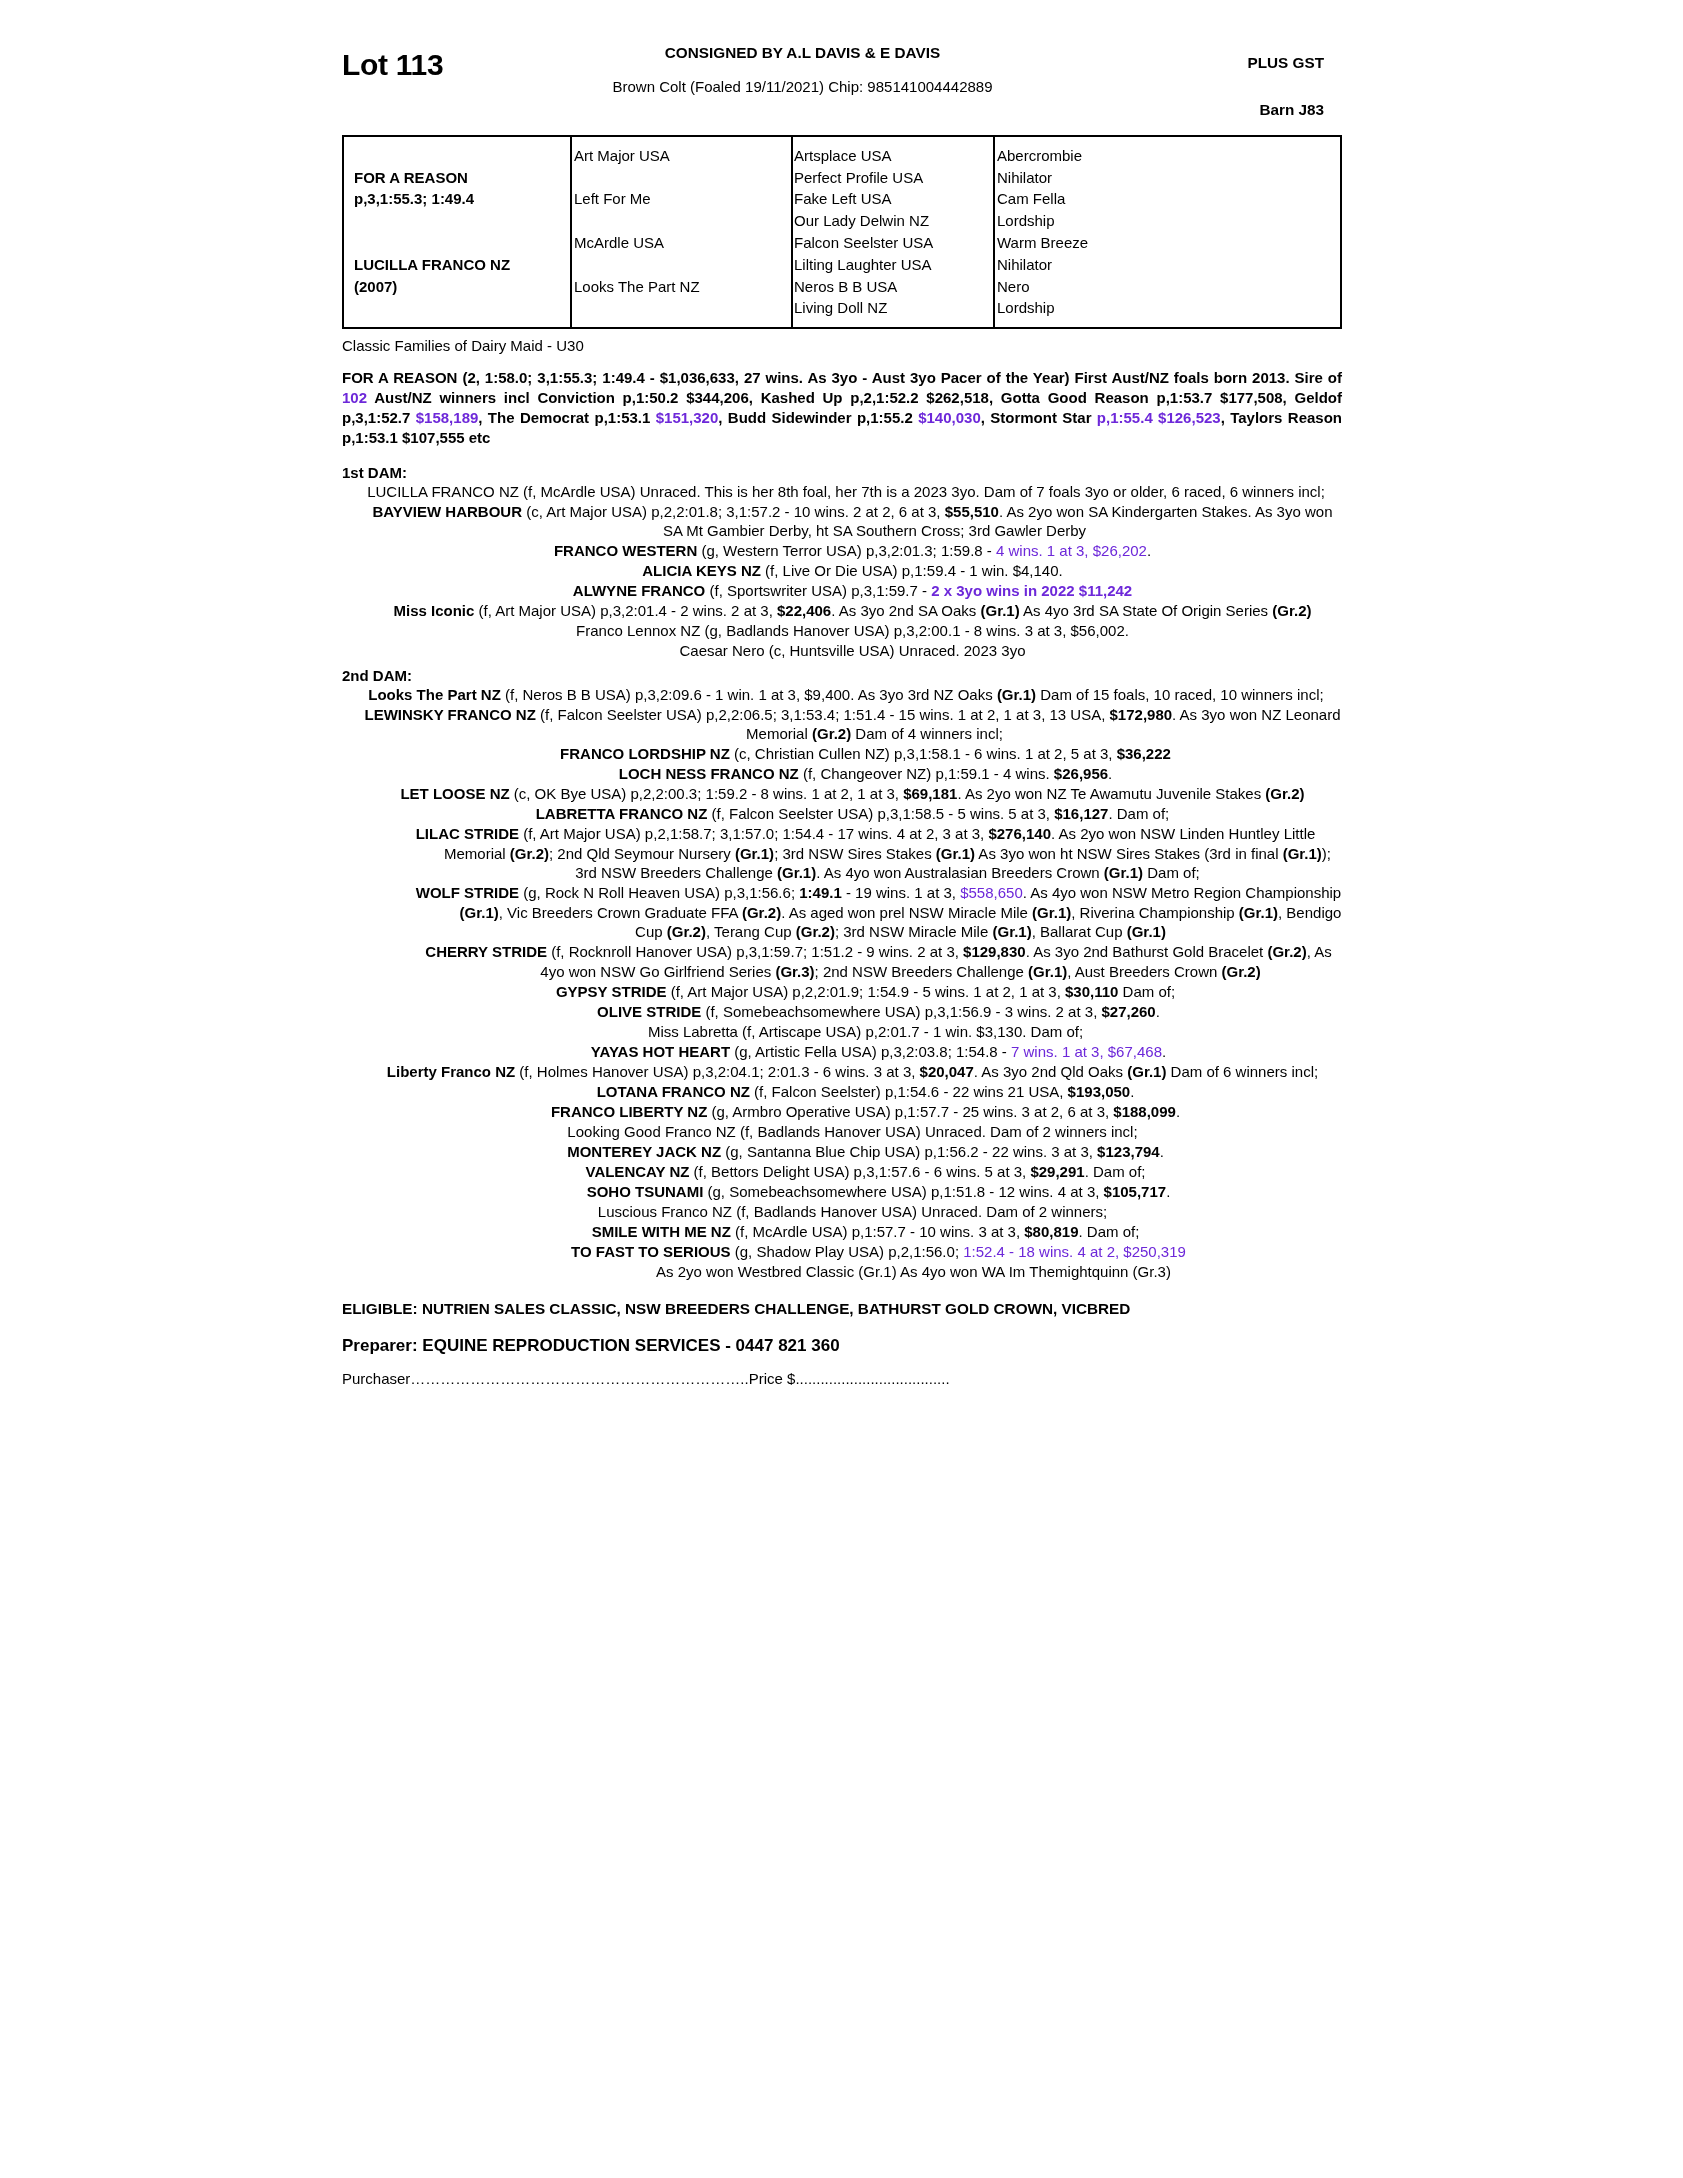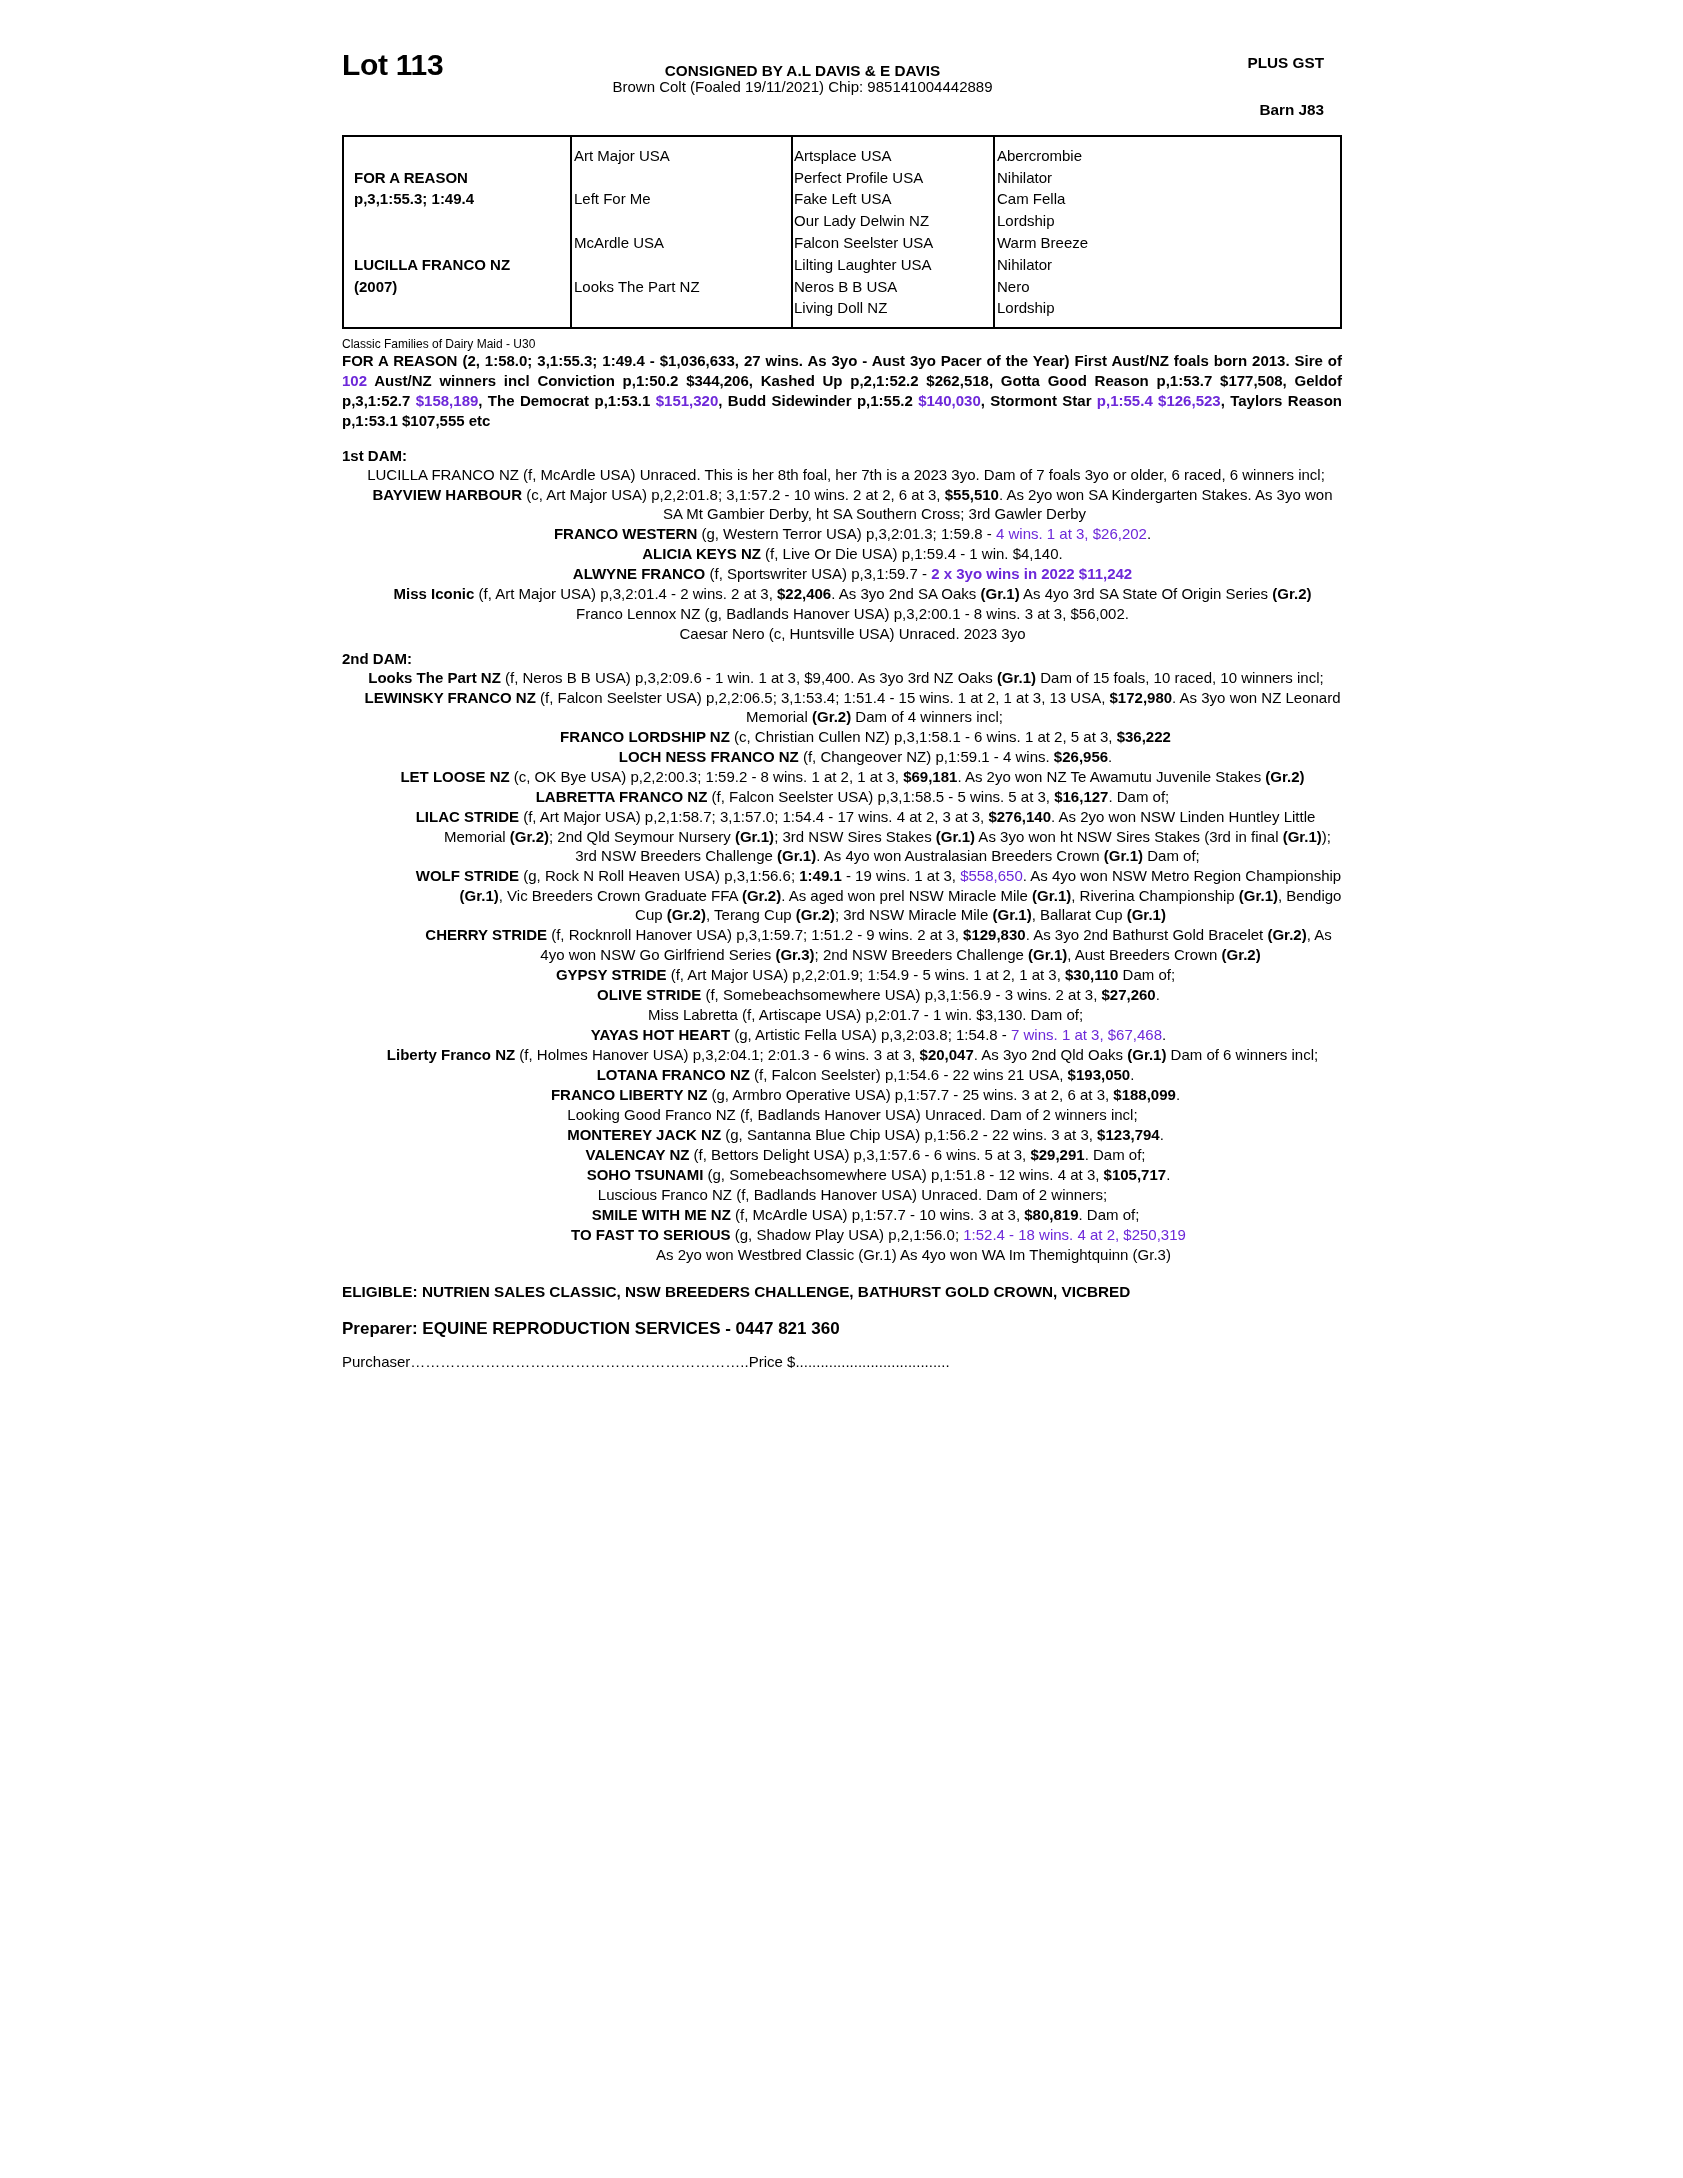--- a/index.html
+++ b/index.html
@@ -36,21 +36,21 @@
   .lot-title {
     position: absolute;
     left: 0; top: 8px;
     font-size: 30px;
     font-weight: bold;
     letter-spacing: -0.3px;
     text-align: right;
   }
   .consigned {
     position: absolute;
-    left: 213px; top: 22px;
+    left: 213px; top: 4px;
     width: 495px;
     text-align: center;
     font-size: 15.3px;
     font-weight: bold;
   }
   .colt-line {
     position: absolute;
     left: 129px; top: 38px;
     width: 663px;
     text-align: center;
@@ -96,22 +96,23 @@
   }
   .vline1 { left: 226px; }
   .vline2 { left: 447px; }
   .vline3 { left: 649px; }
 
   .ped .r { position: absolute; left: 0; width: 100%; }
   .ped-bold { font-weight: bold; }
 
   
   .classicline {
-    font-size: 12px;
+    font-size: 15px;
     margin-top: 8px;
+    margin-bottom: 14px;
   }
   .sire-para {
     font-size: 15px;
     font-weight: bold;
     line-height: 1.33;
     text-align: justify;
     margin-bottom: 16px;
   }
   .red { color: #6d28d9; }
   .damhdr {

